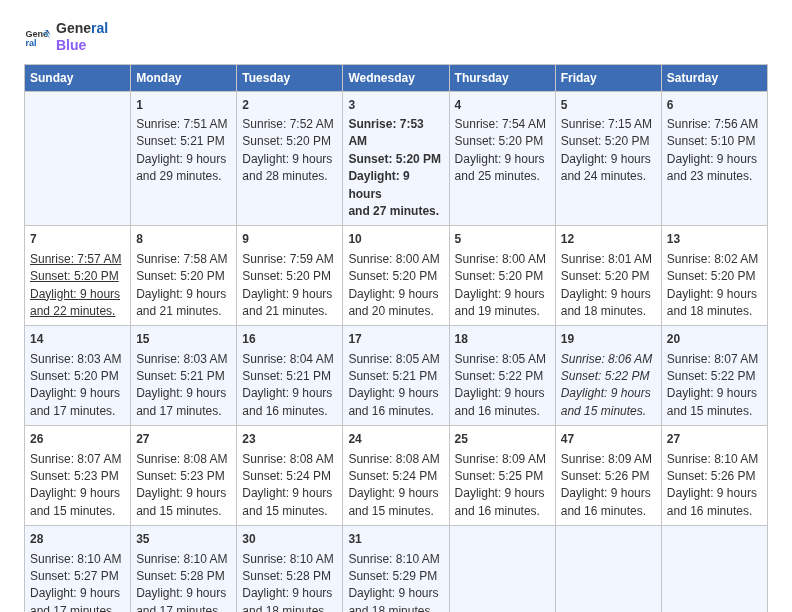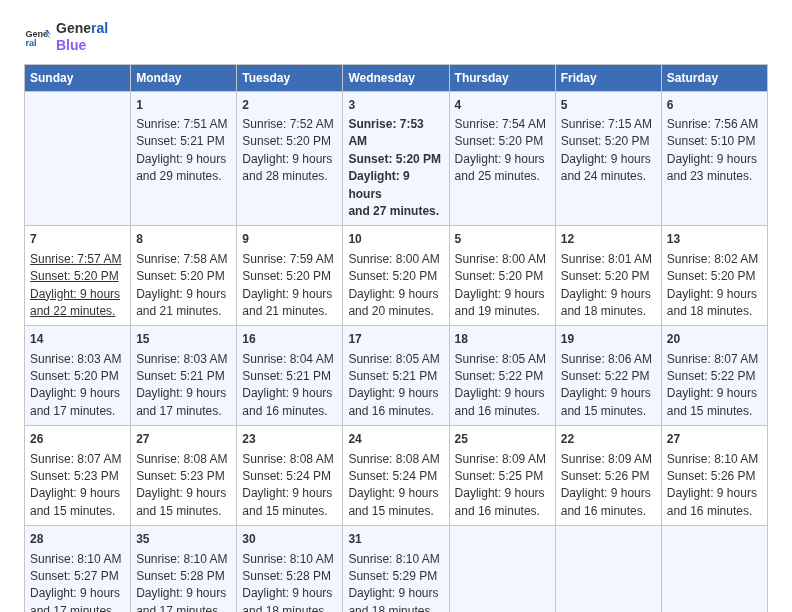--- a/index.html
+++ b/index.html
@@ -246,21 +246,21 @@
         </td>
         <td>
           <span class="day-num">18</span>
           <div class="day-info" style="white-space: pre-line;">Sunrise: 8:05 AM
 Sunset: 5:22 PM
 Daylight: 9 hours
 and 16 minutes.</div>
         </td>
         <td>
           <span class="day-num">19</span>
-          <div class="day-info" style="white-space: pre-line;">Sunrise: 8:06 AM
+          <div class="day-info" style="white-space: pre-line; font-style: italic;">Sunrise: 8:06 AM
 Sunset: 5:22 PM
 Daylight: 9 hours
 and 15 minutes.</div>
         </td>
         <td>
           <span class="day-num">20</span>
           <div class="day-info" style="white-space: pre-line;">Sunrise: 8:07 AM
 Sunset: 5:22 PM
 Daylight: 9 hours
 and 15 minutes.</div>
@@ -296,21 +296,21 @@
 and 15 minutes.</div>
         </td>
         <td>
           <span class="day-num">25</span>
           <div class="day-info" style="white-space: pre-line;">Sunrise: 8:09 AM
 Sunset: 5:25 PM
 Daylight: 9 hours
 and 16 minutes.</div>
         </td>
         <td>
-          <span class="day-num">22</span>
+          <span class="day-num">47</span>
           <div class="day-info" style="white-space: pre-line;">Sunrise: 8:09 AM
 Sunset: 5:26 PM
 Daylight: 9 hours
 and 16 minutes.</div>
         </td>
         <td>
           <span class="day-num">27</span>
           <div class="day-info" style="white-space: pre-line;">Sunrise: 8:10 AM
 Sunset: 5:26 PM
 Daylight: 9 hours

